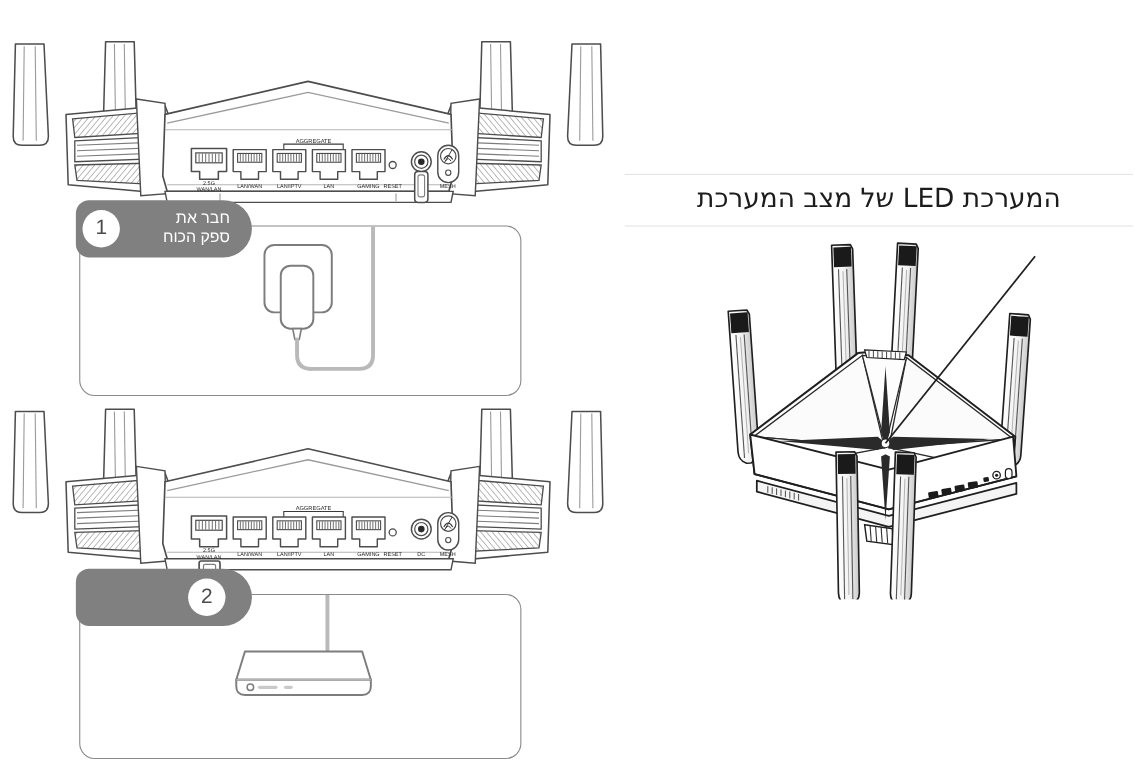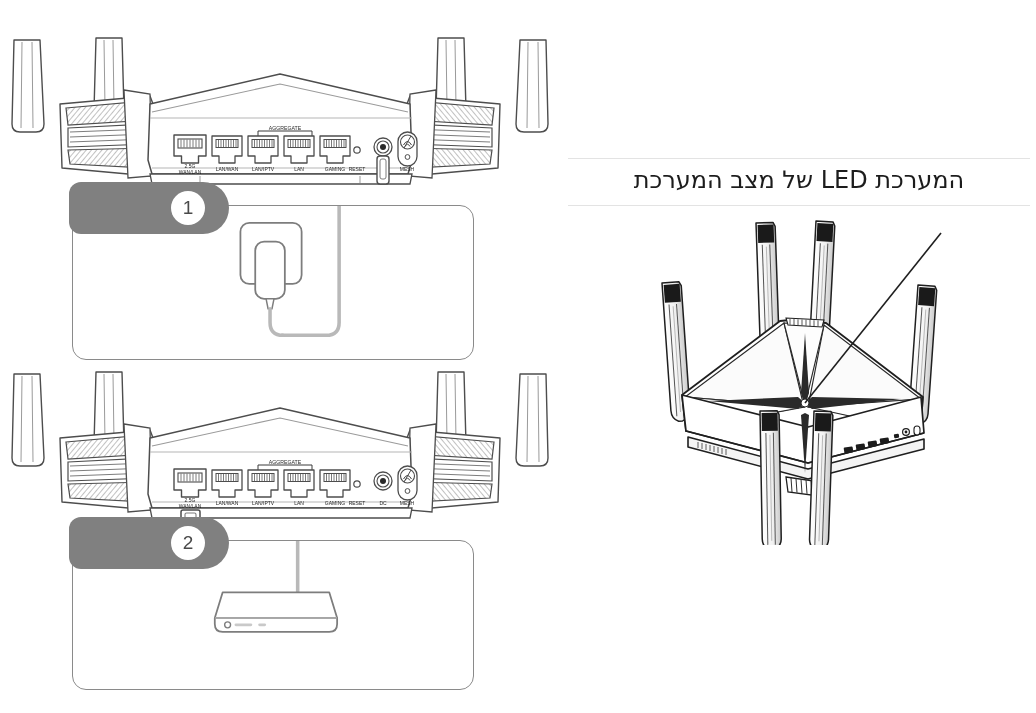--- a/index.html
+++ b/index.html
@@ -213,20 +213,24 @@
         <g>
           <rect x="377" y="128" width="12" height="28" rx="3" fill="#ffffff" stroke="#4d4d4d" stroke-width="1.4"></rect>
           <rect x="380" y="131" width="6" height="20" rx="2" fill="#ffffff" stroke="#7d7d7d" stroke-width="1"></rect>
         </g>
       </svg>
     </div>
 
     <div class="callout" style="top:205px;height:155px;">
       <div class="step-tab">
         <div class="step-badge">1</div>
+        <div class="step-text">
+          <span>חבר את</span>
+          <span>ספק הכוח</span>
+        </div>
       </div>
       <div class="callout-body">
         <svg viewBox="0 0 402 155" xmlns="http://www.w3.org/2000/svg">
 
           <path d="M268,-60 L268,118 Q268,131 255,131 L210,131" fill="none" stroke="#b9b9b9" stroke-width="3.6" stroke-linecap="round"></path>
 
           <rect x="168" y="17" width="62" height="62" rx="9" fill="#ffffff" stroke="#7d7d7d" stroke-width="1.8"></rect>
 
           <rect x="183" y="36" width="30" height="58" rx="9" fill="#ffffff" stroke="#7d7d7d" stroke-width="1.8"></rect>
 

